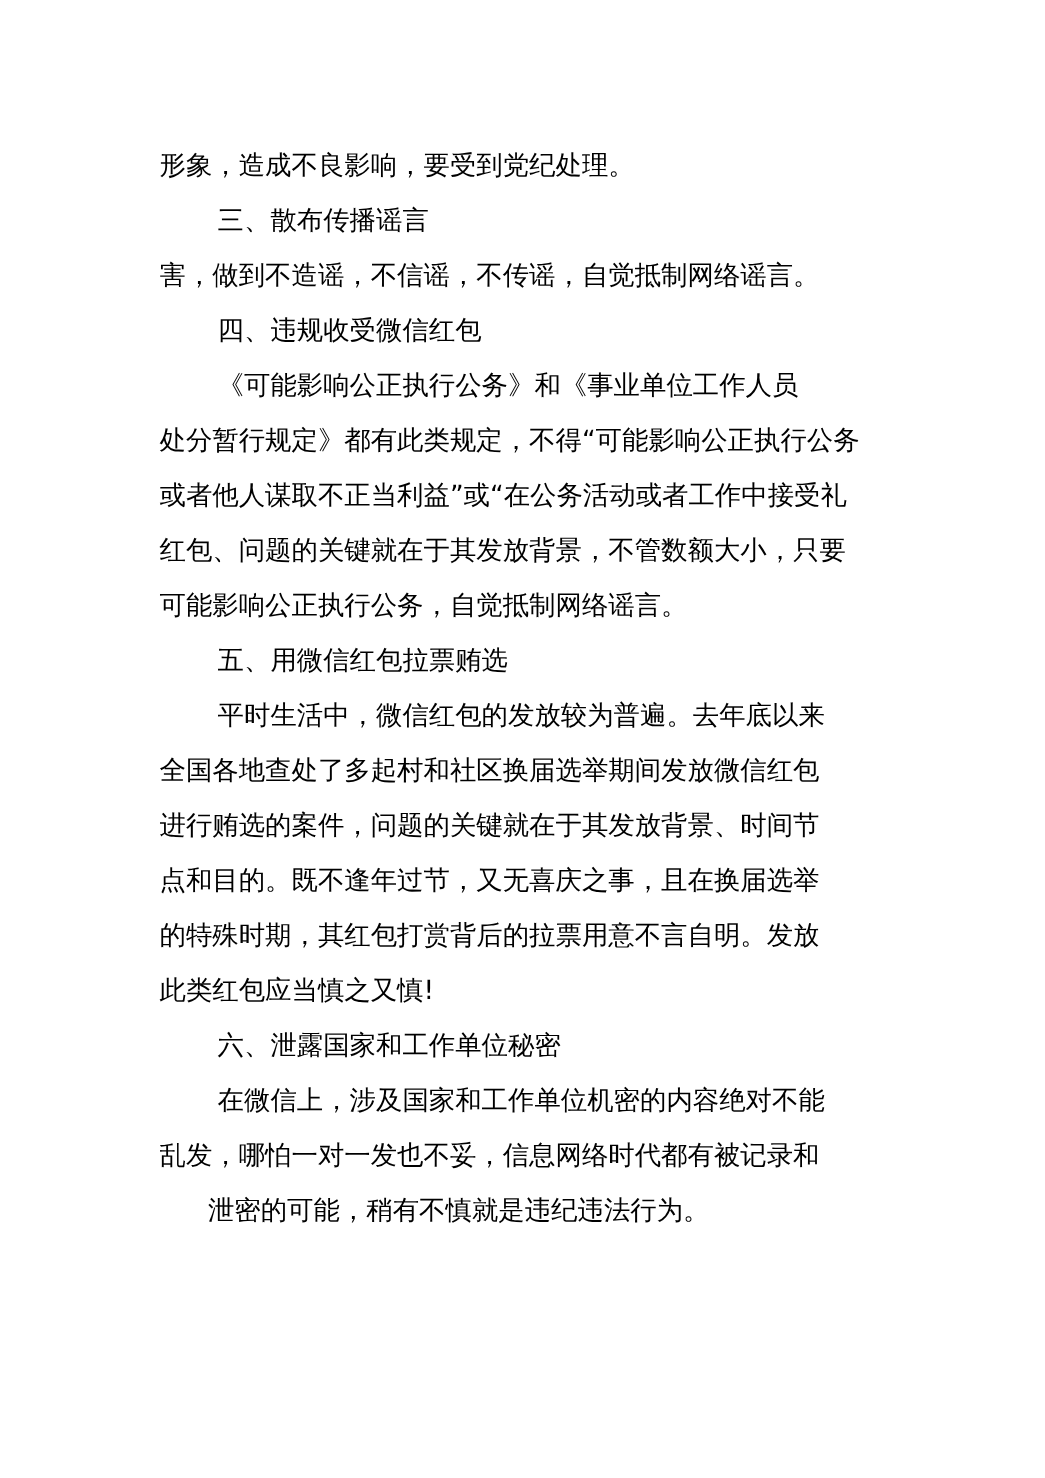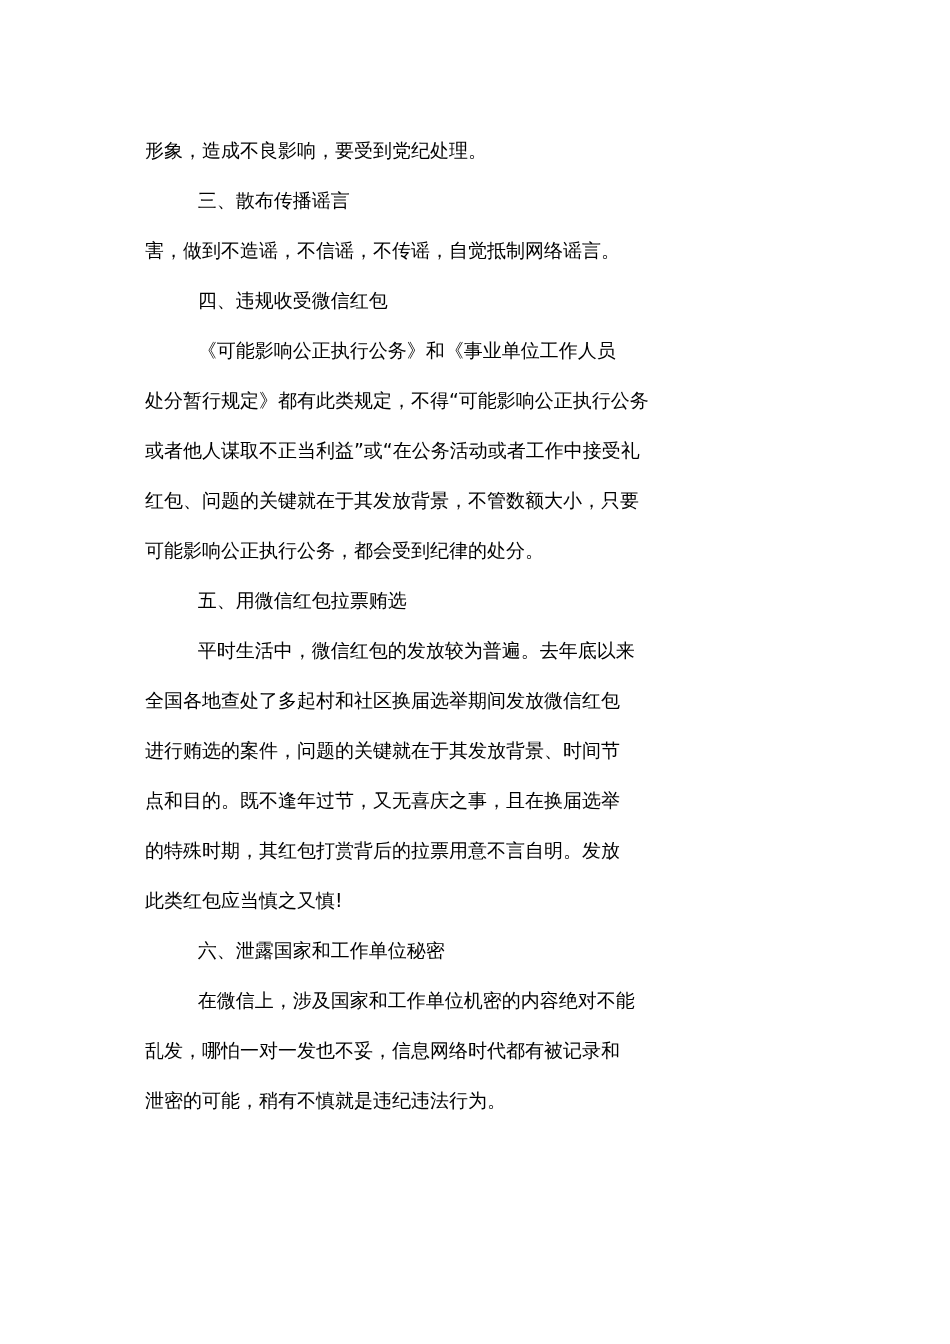--- a/index.html
+++ b/index.html
@@ -18,44 +18,45 @@
     .page {
       position: absolute;
       left: 145px;
       top: 125px;
       width: 665px;
     }
     .line {
       display: block;
       height: 50px;
       line-height: 50px;
-      font-size: 19px;
+      font-size: 24px;
       white-space: nowrap;
       letter-spacing: 0;
     }
     .indent {
       padding-left: 52.8px;
     }
     .last-line {
       height: 45px;
+      margin-left: 44px;
     }
   </style>
 </head>
 <body>
 
 <div class="page">
   <div class="line">形象，造成不良影响，要受到党纪处理。</div>
   <div class="line indent">三、散布传播谣言</div>
   <div class="line">害，做到不造谣，不信谣，不传谣，自觉抵制网络谣言。</div>
   <div class="line indent">四、违规收受微信红包</div>
   <div class="line indent">《可能影响公正执行公务》和《事业单位工作人员</div>
   <div class="line">处分暂行规定》都有此类规定，不得“可能影响公正执行公务</div>
   <div class="line">或者他人谋取不正当利益”或“在公务活动或者工作中接受礼</div>
   <div class="line">红包、问题的关键就在于其发放背景，不管数额大小，只要</div>
-  <div class="line">可能影响公正执行公务，都会受到纪律的处分。</div>
+  <div class="line">可能影响公正执行公务，自觉抵制网络谣言。</div>
   <div class="line indent">五、用微信红包拉票贿选</div>
   <div class="line indent">平时生活中，微信红包的发放较为普遍。去年底以来</div>
   <div class="line">全国各地查处了多起村和社区换届选举期间发放微信红包</div>
   <div class="line">进行贿选的案件，问题的关键就在于其发放背景、时间节</div>
   <div class="line">点和目的。既不逢年过节，又无喜庆之事，且在换届选举</div>
   <div class="line">的特殊时期，其红包打赏背后的拉票用意不言自明。发放</div>
   <div class="line">此类红包应当慎之又慎!</div>
   <div class="line indent">六、泄露国家和工作单位秘密</div>
   <div class="line indent">在微信上，涉及国家和工作单位机密的内容绝对不能</div>
   <div class="line">乱发，哪怕一对一发也不妥，信息网络时代都有被记录和</div>

